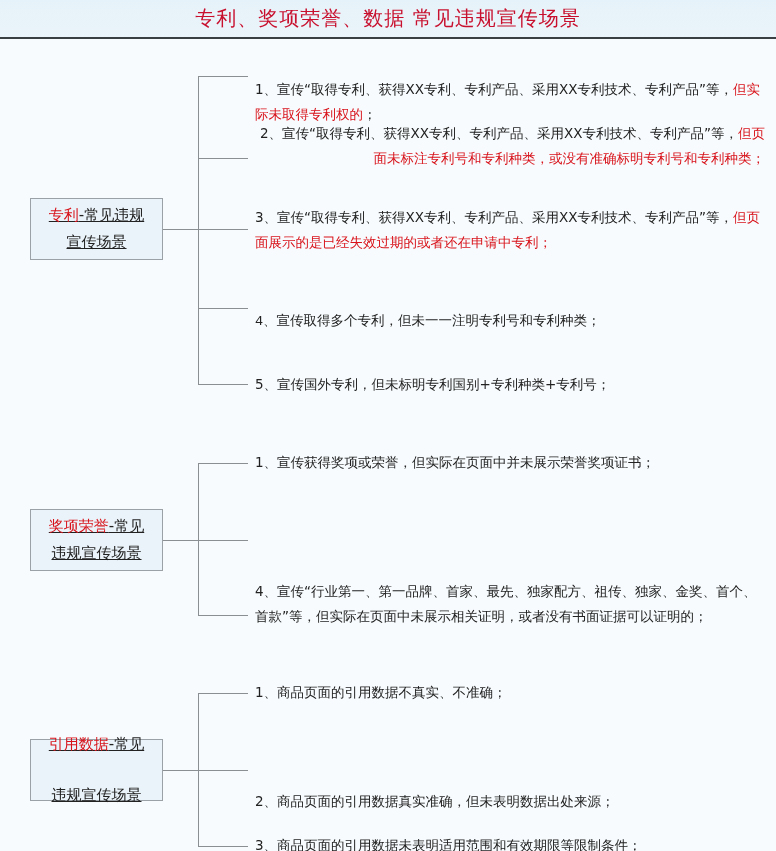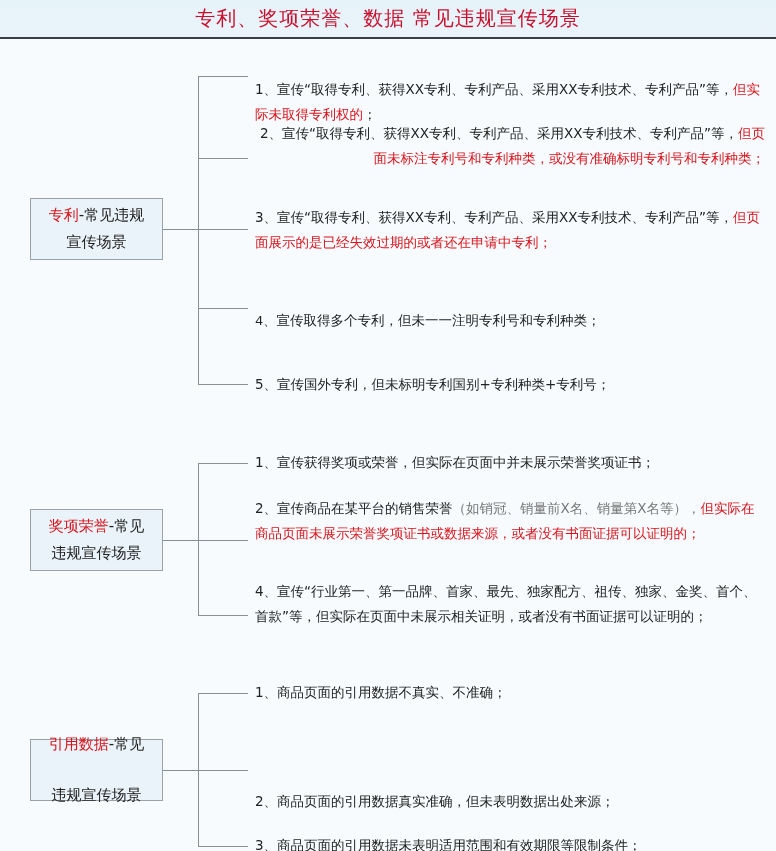--- a/index.html
+++ b/index.html
@@ -19,21 +19,21 @@
   .header-title {
     color: #c8102e; font-size: 20px; letter-spacing: 1px; white-space: nowrap;
   }
   .canvas { position: absolute; left: 0; top: 39px; width: 776px; height: 812px; }
   .vline { position: absolute; width: 1px; background: #8a8f94; }
   .hline { position: absolute; height: 1px; background: #8a8f94; }
   .node {
     position: absolute; left: 30px; width: 131px; height: 60px;
     border: 1px solid #9aa2a8; background: #eaf3f9;
     display: flex; flex-direction: column; align-items: center; justify-content: center;
-    font-size: 15px; line-height: 27px; text-align: right;
+    font-size: 15px; line-height: 27px; text-align: right; text-decoration: underline;
   }
   .red { color: #d8131b; }
   .item {
     position: absolute; left: 255px; width: 510px;
     font-size: 13.5px; line-height: 25px; color: #222;
   }
   .item .red { color: #d8131b; }
   .item .gray { color: #777; }
 </style>
 </head>
@@ -69,21 +69,20 @@
   <div class="hline" style="left:198px; top:424px; width:50px;"></div>
   <div class="hline" style="left:198px; top:501px; width:50px;"></div>
   <div class="hline" style="left:198px; top:576px; width:50px;"></div>
 
   <div class="node" style="top:470px;">
     <div><span class="red">奖项荣誉</span><span>-常见</span></div>
     <div>违规宣传场景</div>
   </div>
 
   <div class="item" style="top:411px;"><span>1、宣传获得奖项或荣誉，但实际在页面中并未展示荣誉奖项证书；</span></div>
-  <div class="item" style="top:457px;"><span>2、宣传商品在某平台的销售荣誉</span><span class="gray">（如销冠、销量前X名、销量第X名等），</span><span class="red">但实际在商品页面未展示荣誉奖项证书或数据来源，或者没有书面证据可以证明的；</span></div>
   <div class="item" style="top:540px;"><span>4、宣传“行业第一、第一品牌、首家、最先、独家配方、祖传、独家、金奖、首个、首款”等，但实际在页面中未展示相关证明，或者没有书面证据可以证明的；</span></div>
 
   <div class="vline" style="left:198px; top:654px; height:154px;"></div>
   <div class="hline" style="left:161px; top:731px; width:37px;"></div>
   <div class="hline" style="left:198px; top:654px; width:50px;"></div>
   <div class="hline" style="left:198px; top:731px; width:50px;"></div>
   <div class="hline" style="left:198px; top:807px; width:50px;"></div>
 
   <div class="node" style="top:700px;gap:24px;">
     <div><span class="red">引用数据</span><span>-常见</span></div>

